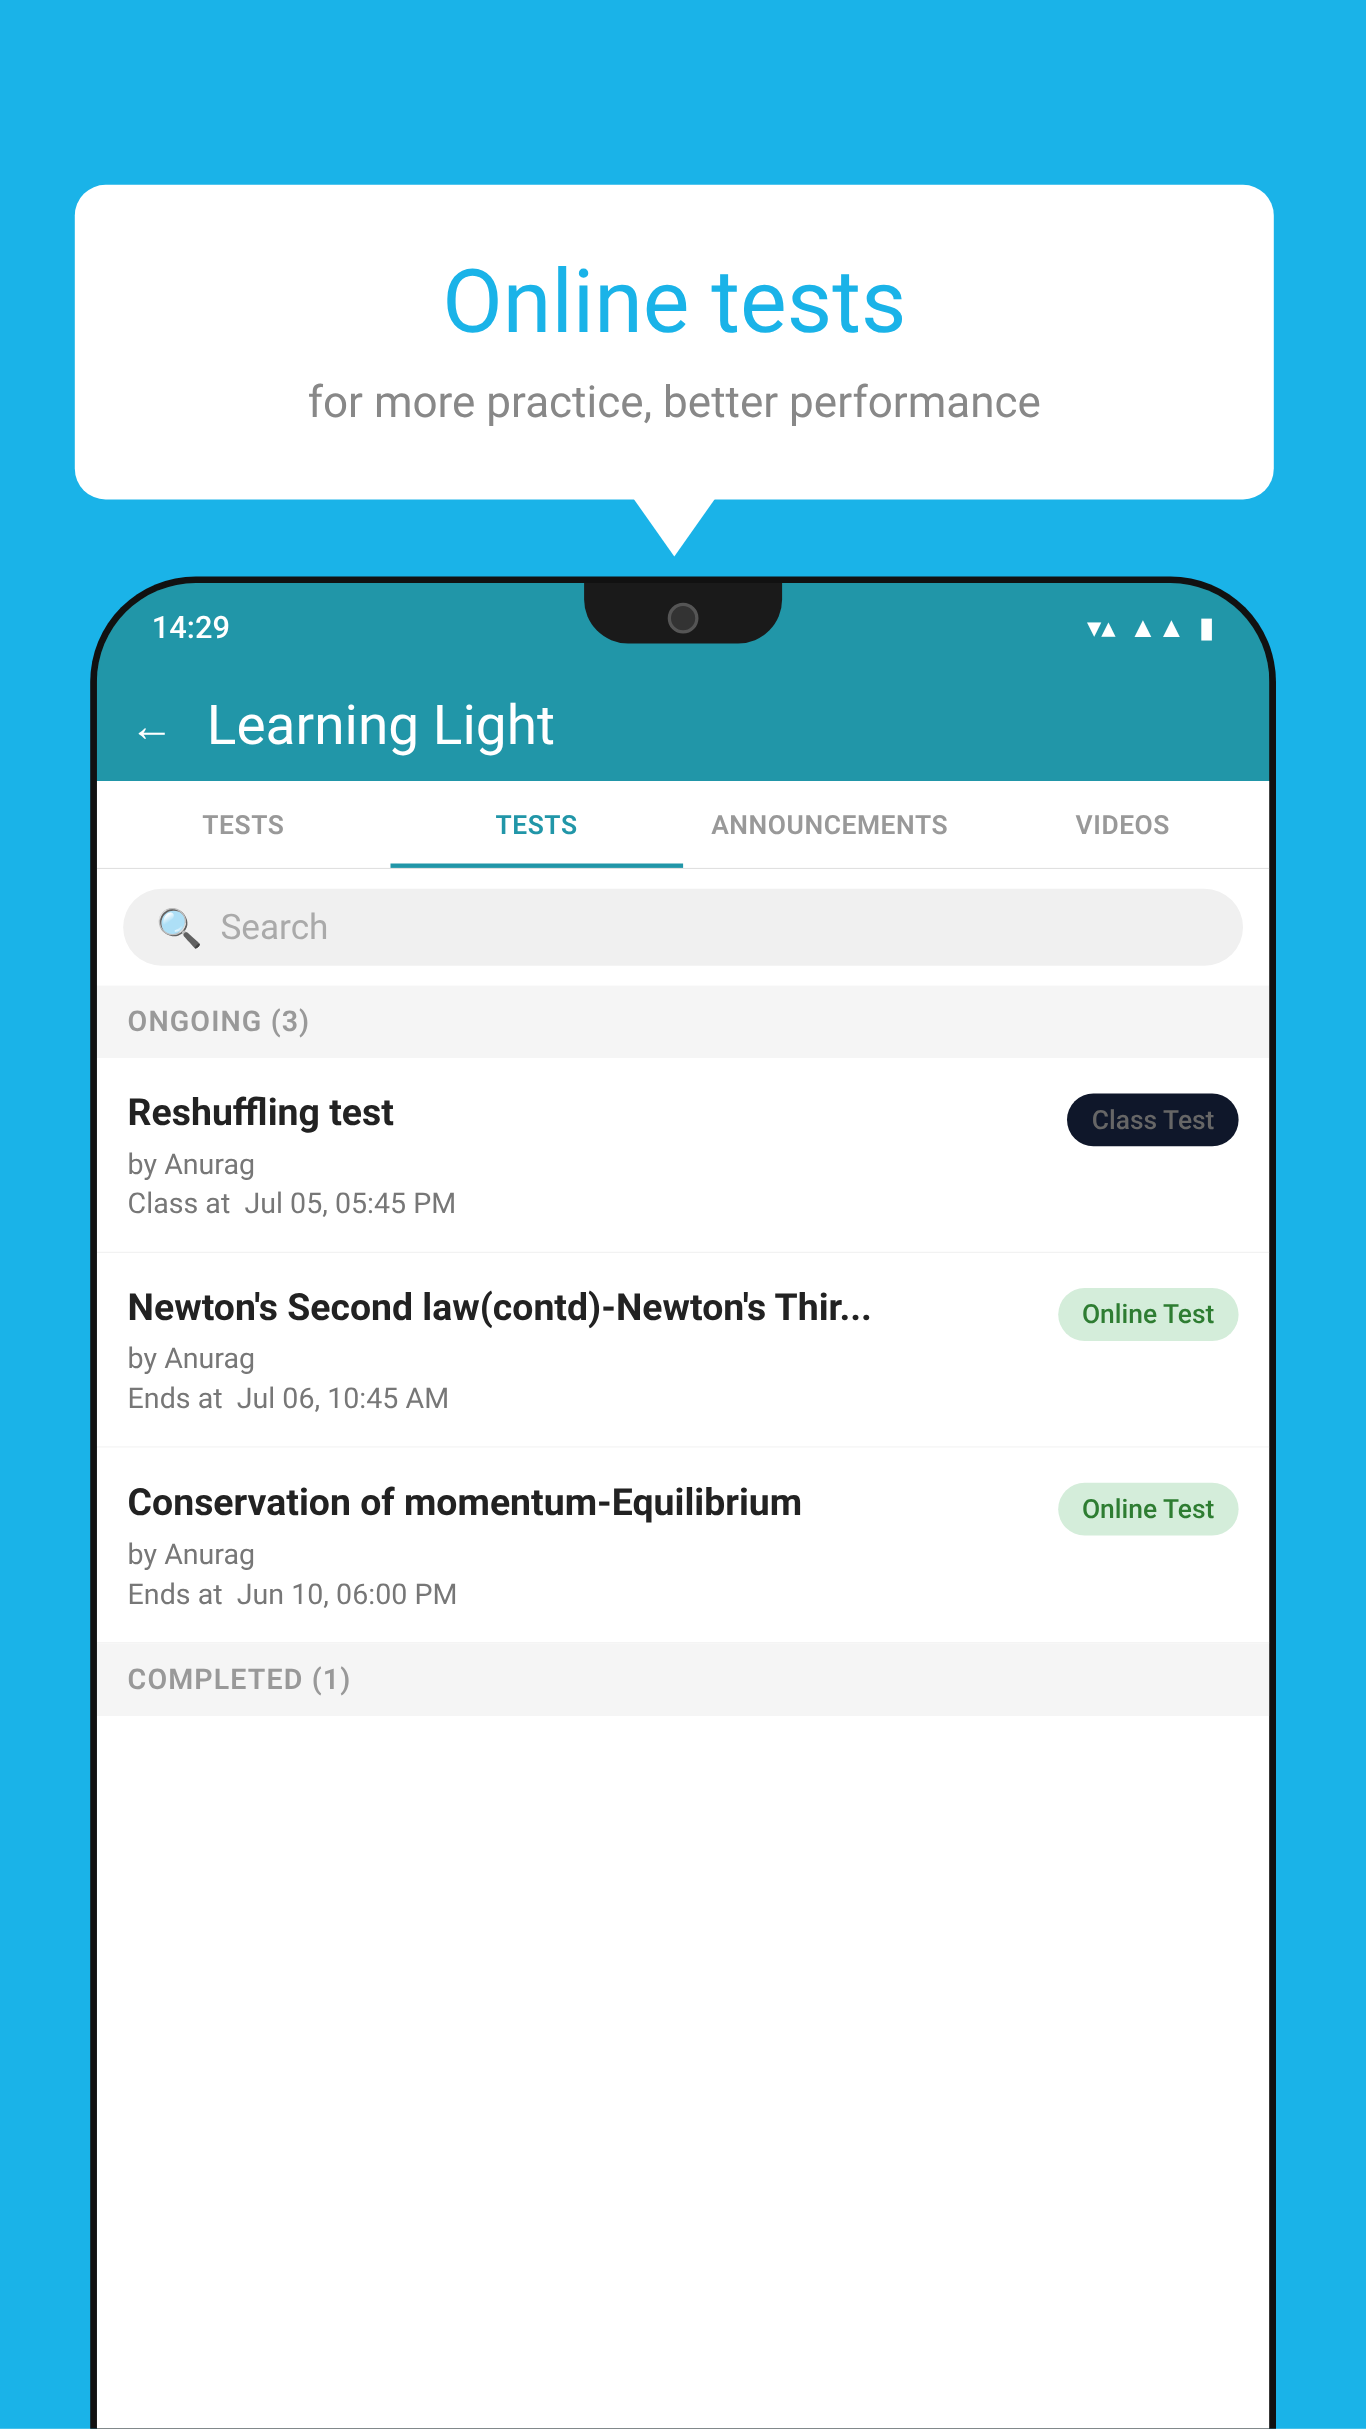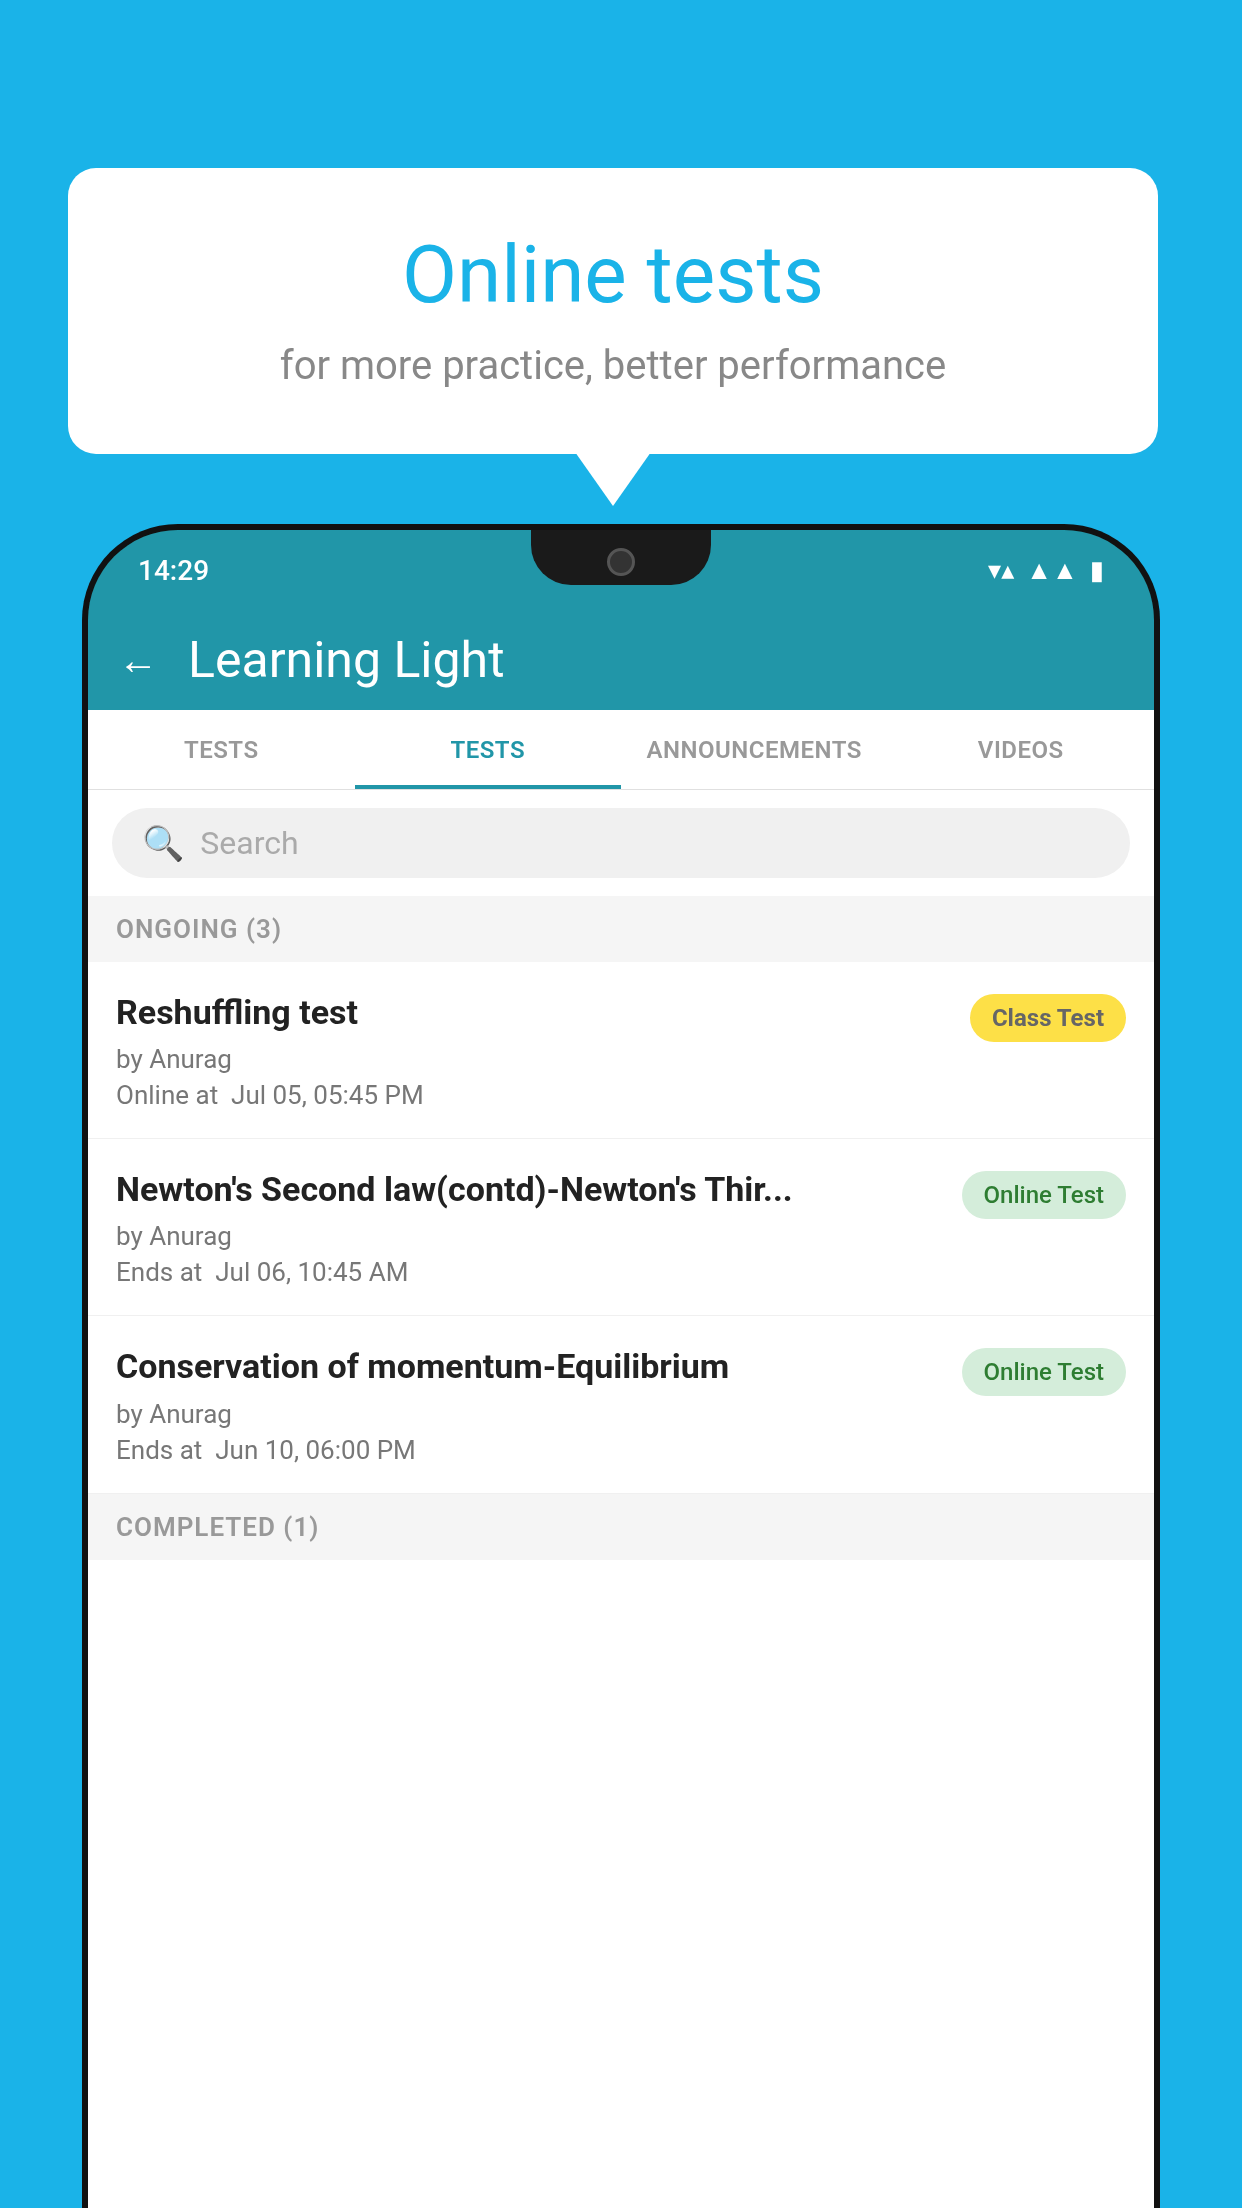--- a/index.html
+++ b/index.html
@@ -241,23 +241,22 @@
     .badge {
       border-radius: 30px;
       padding: 10px 22px;
       font-size: 24px;
       font-weight: 500;
       white-space: nowrap;
       margin-top: 4px;
     }
 
     .badge-class {
-      background: #fde047;
+      background: #0f172a;
       color: #666;
-      font-weight: bold;
     }
 
     .badge-online {
       background: #d4edda;
       color: #2e7d32;
     }
 
     
     .completed-header {
       padding: 18px 28px;
@@ -325,21 +324,21 @@
       </div>
     </div>
 
     <div class="section-header">ONGOING (3)</div>
 
     <div class="test-item">
       <div class="test-info">
         <div class="test-title">Reshuffling test</div>
         <div class="test-author">by Anurag</div>
         <div class="test-time">
-          <span>Online at</span>&nbsp;&nbsp;<span>Jul 05, 05:45 PM</span>
+          <span>Class at</span>&nbsp;&nbsp;<span>Jul 05, 05:45 PM</span>
         </div>
       </div>
       <div class="badge badge-class">Class Test</div>
     </div>
 
     <div class="test-item">
       <div class="test-info">
         <div class="test-title">Newton's Second law(contd)-Newton's Thir...</div>
         <div class="test-author">by Anurag</div>
         <div class="test-time">

